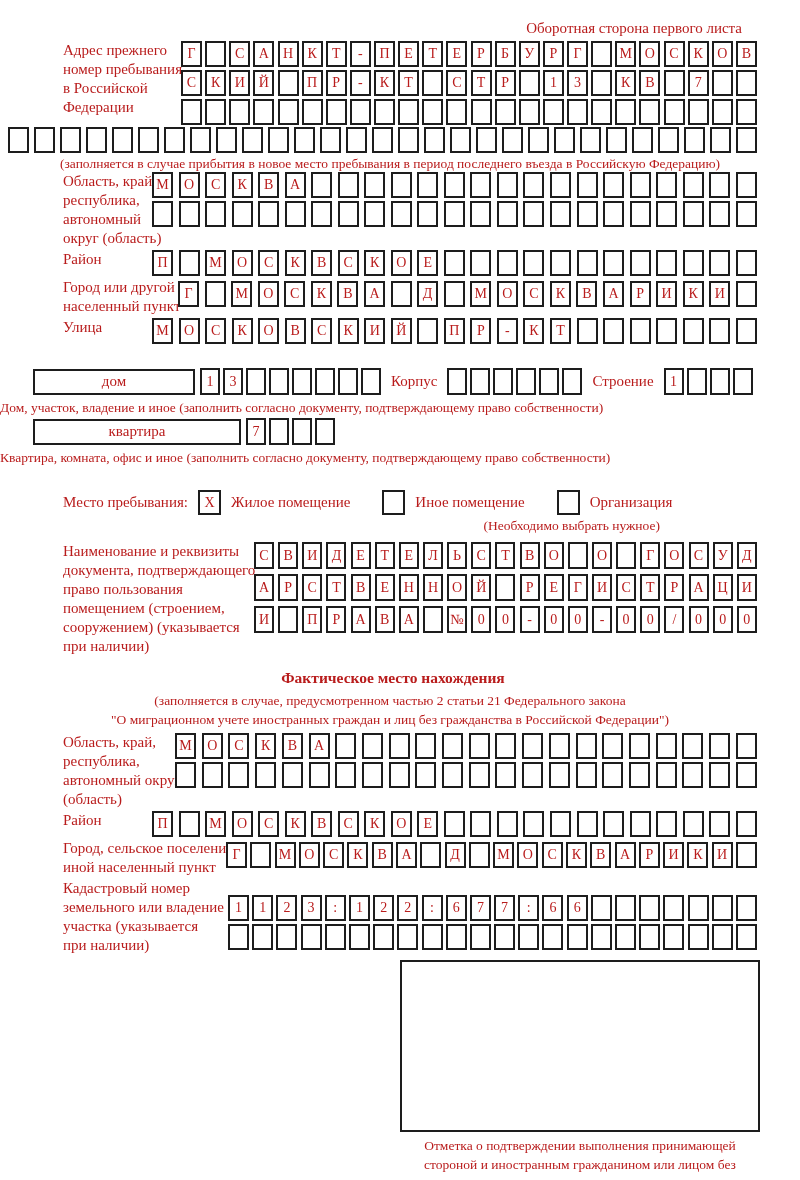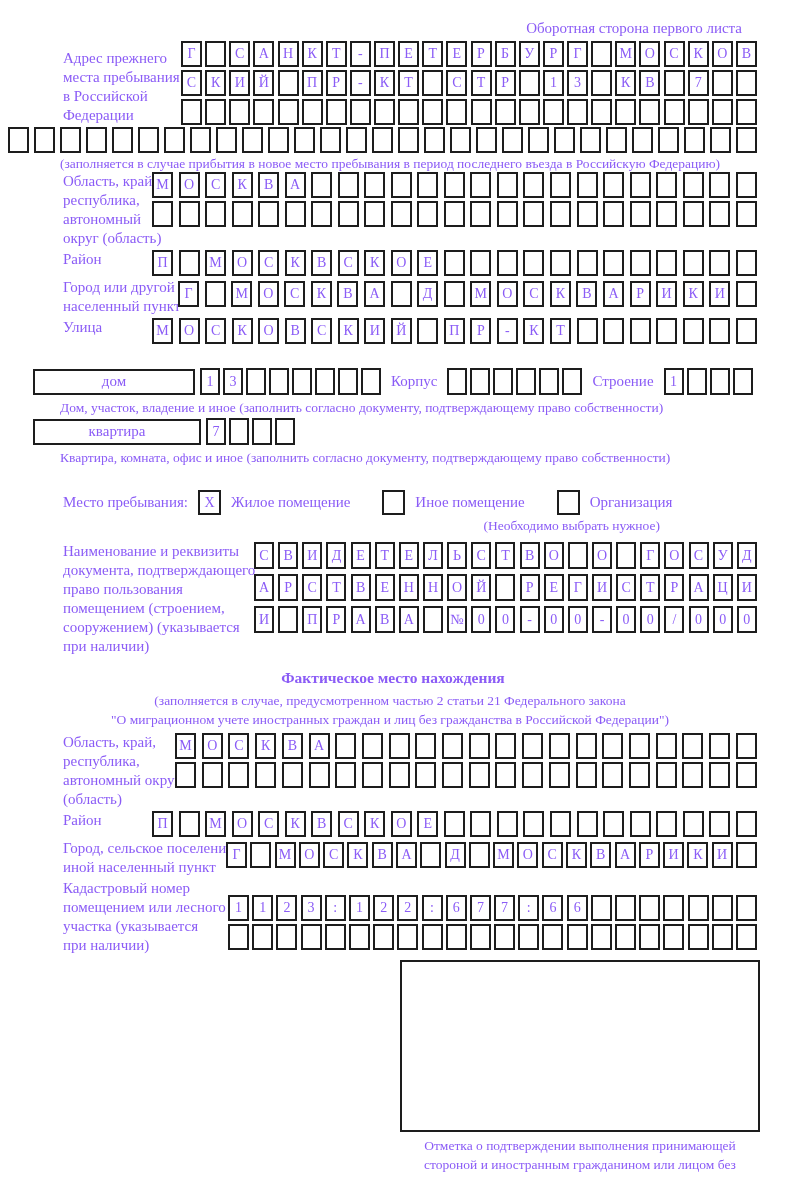--- a/index.html
+++ b/index.html
@@ -1,18 +1,18 @@
 <!DOCTYPE html>
 <html><head>
 <meta charset="utf-8">
 <style>
   html,body{margin:0;padding:0;background:#fff;}
   .page{
     width:800px;height:1180px;box-sizing:border-box;
-    position:relative;background:#fff;color:#8b5cf6;
+    position:relative;background:#fff;color:#b91c1c;
     font-family:"Liberation Serif","DejaVu Serif",serif;
     padding-top:20px;overflow:hidden;
   }
   .top-note{text-align:right;padding-right:58px;font-size:15px;}
   
   .cells{display:flex;justify-content:space-between;}
   .cell{
     width:21px;height:26px;box-sizing:border-box;border:2px solid #1d1d1d;
     display:flex;align-items:center;justify-content:center;
     font-size:14px;line-height:1;background:#fff;flex:none;
@@ -32,21 +32,21 @@
   .note-center{text-align:center;width:780px;}
   .sec-title{font-weight:bold;font-size:15.5px;text-align:center;width:770px;margin:6px 0 5px 0;}
   
   .inline-row{display:flex;margin-left:33px;align-items:center;gap:5px;}
   .wide-box{
     box-sizing:border-box;border:2px solid #1d1d1d;height:26px;flex:none;
     display:flex;align-items:center;justify-content:center;font-size:15px;background:#fff;
   }
   .cellgroup{display:flex;gap:3px;flex:none;}
   .inline-label{font-size:15px;padding:0 5px;flex:none;}
-  .caption{margin-left:60px;}
+  .caption{}
   
   .presence{display:flex;margin-left:63px;align-items:center;font-size:15px;}
   .chk{
     width:23px;height:25px;box-sizing:border-box;border:2px solid #1d1d1d;flex:none;
     display:flex;align-items:center;justify-content:center;font-size:14px;margin:0 10px;
   }
   .opt-label{margin-right:22px;}
   .center-note{width:660px;text-align:right;}
   .heading2{font-weight:bold;font-size:15.5px;text-align:center;width:770px;margin-top:13px;padding-left:8px;}
   .note2{text-align:center;width:780px;font-size:13.5px;line-height:19px;margin-top:4px;}
@@ -58,24 +58,24 @@
   .stamp-caption{margin-left:393px;width:374px;text-align:center;font-size:13.5px;line-height:19px;margin-top:4px;}
   .lbl-line{white-space:nowrap;}
 </style>
 </head>
 <body>
 
 <div class="page">
 
   <div class="top-note">Оборотная сторона первого листа</div>
 
-  <div class="frow mt4" style="align-items:flex-end;">
+  <div class="frow mt4" style="">
     <div class="flabel wL118">
         <div class="lbl-line">Адрес прежнего</div>
-        <div class="lbl-line">места пребывания</div>
+        <div class="lbl-line">номер пребывания</div>
         <div class="lbl-line">в Российской</div>
         <div class="lbl-line">Федерации</div>
       </div>
     <div class="rows-stack">
       <div class="cells wC576">
           <div class="cell filled">Г</div>
           <div class="cell"></div>
           <div class="cell filled">С</div>
           <div class="cell filled">А</div>
           <div class="cell filled">Н</div>
@@ -362,21 +362,21 @@
     <div class="cellgroup cells-sm">
         <div class="cell filled">1</div>
         <div class="cell"></div>
         <div class="cell"></div>
         <div class="cell"></div>
       </div>
   </div>
   <div class="note caption mt4">Дом, участок, владение и иное (заполнить согласно документу, подтверждающему право собственности)</div>
 
   <div class="inline-row mt2">
-    <div class="wide-box" style="width:168px;">квартира</div>
+    <div class="wide-box" style="width:208px;">квартира</div>
     <div class="cellgroup cells-sm">
         <div class="cell filled">7</div>
         <div class="cell"></div>
         <div class="cell"></div>
         <div class="cell"></div>
       </div>
   </div>
   <div class="note caption mt4">Квартира, комната, офис и иное (заполнить согласно документу, подтверждающему право собственности)</div>
 
   <div class="presence mt6">
@@ -593,21 +593,21 @@
         <div class="cell filled">И</div>
         <div class="cell filled">К</div>
         <div class="cell filled">И</div>
         <div class="cell"></div>
       </div>
   </div>
 
   <div class="frow mt2">
     <div class="flabel wL165">
         <div class="lbl-line">Кадастровый номер</div>
-        <div class="lbl-line">помещением или лесного</div>
+        <div class="lbl-line">земельного или владение</div>
         <div class="lbl-line">участка (указывается</div>
         <div class="lbl-line">при наличии)</div>
       </div>
     <div class="rows-stack" style="margin-top:16px;">
       <div class="cells wC529">
           <div class="cell filled">1</div>
           <div class="cell filled">1</div>
           <div class="cell filled">2</div>
           <div class="cell filled">3</div>
           <div class="cell filled">:</div>

